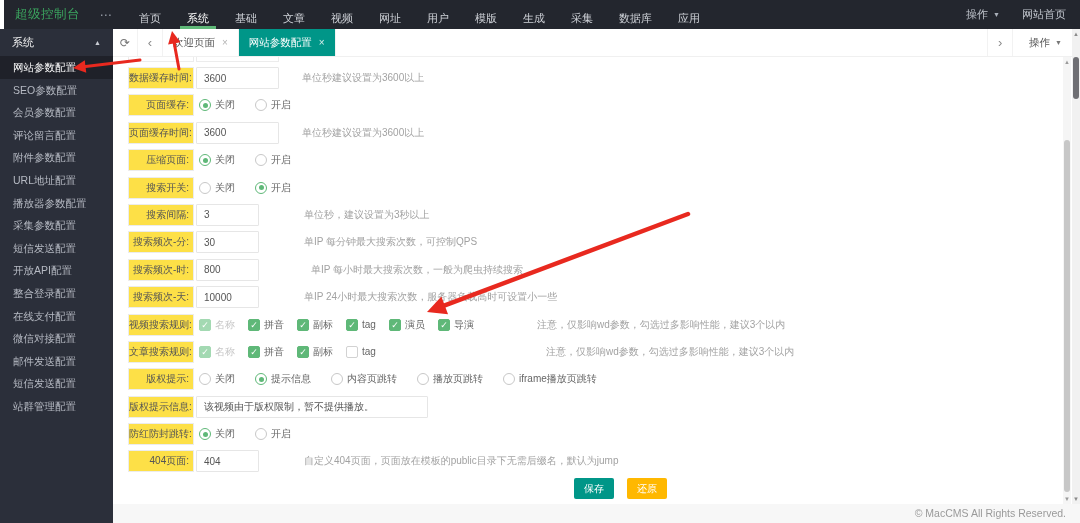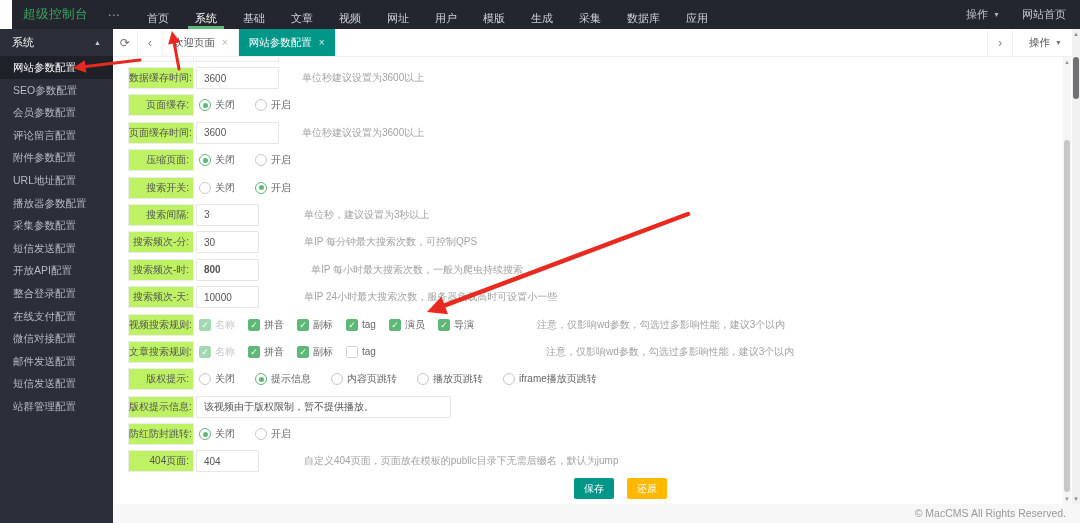--- a/index.html
+++ b/index.html
@@ -1,21 +1,21 @@
 <!DOCTYPE html>
 <html><head>
 <meta charset="utf-8">
 <style>
   * { margin:0; padding:0; box-sizing:border-box; }
   html,body { width:1080px; height:523px; }
   body { font-family:"Liberation Sans","DejaVu Sans",sans-serif; }
   .app { position:relative; width:1080px; height:523px; background:#fff; overflow:hidden; }
 
   
-  .topbar { position:absolute; top:0; left:12px; right:0; height:29px; background:#23262e; display:flex; align-items:center; }
+  .topbar { position:absolute; top:0; left:4px; right:0; height:29px; background:#23262e; display:flex; align-items:center; }
   .brand { width:88px; padding-left:11px; font-size:12.5px; color:#3ba55f; letter-spacing:.5px; white-space:nowrap; }
   .more-dots { color:#9aa0ab; font-size:12px; width:28px; text-align:center; cursor:pointer; letter-spacing:1px; }
   .topmenu { display:flex; height:29px; margin-left:6px; }
   .tm-item { position:relative; height:29px; line-height:29px; padding:4px 13px; font-size:11px; color:#cfd2d8; cursor:pointer; white-space:nowrap; }
   .tm-item.active { color:#fff; }
   .tm-underline { position:absolute; left:6px; right:6px; bottom:0; height:3px; background:#5fb878; }
   .topbar-right { margin-left:auto; display:flex; align-items:center; padding-right:14px; }
   .tr-ops { font-size:11px; color:#c3c7cf; cursor:pointer; display:flex; align-items:center; }
   .tr-ops .caret { font-size:7px; margin-left:5px; color:#aab0ba; }
   .tr-home { font-size:11px; color:#c3c7cf; cursor:pointer; margin-left:22px; white-space:nowrap; }
@@ -41,21 +41,21 @@
   .tb-ops { display:flex; align-items:center; padding:0 18px 0 16px; font-size:10.5px; color:#555; border-left:1px solid #f2f2f2; cursor:pointer; }
   .tb-ops .caret { font-size:7px; margin-left:5px; color:#777; }
 
   
   .content { position:absolute; top:57px; left:113px; right:0; bottom:19px; background:#fff; overflow:hidden; padding:0 0 0 15px; }
   .partial-row { position:relative; height:6px; overflow:hidden; }
   .partial-row .p-label { position:absolute; top:-17px; left:0; width:66px; height:22px; border:1px solid #ececec; }
   .partial-row .p-input { position:absolute; top:-17px; left:68px; width:83px; height:22px; border:1px solid #ececec; }
   .form-rows { margin-top:4px; }
   .form-row { display:flex; align-items:center; height:22px; margin-bottom:5.4px; }
-  .row-label { width:66px; height:22px; line-height:20px; border:1px solid #ececec; background:#bef264; font-size:10px; color:#555; text-align:right; padding-right:4px; white-space:nowrap; flex:none; }
+  .row-label { width:66px; height:22px; line-height:20px; border:1px solid #ececec; background:#fde047; font-size:10px; color:#555; text-align:right; padding-right:4px; white-space:nowrap; flex:none; }
   .row-input { height:22px; border:1px solid #e6e6e6; border-radius:1px; margin-left:2px; padding:0 7px; font-size:10px; color:#555; font-family:inherit; outline:none; flex:none; }
   .row-hint { font-size:10px; color:#a2a2a2; white-space:nowrap; }
   .opt-group { display:flex; align-items:center; margin-left:5px; }
   .opt-item { display:flex; align-items:center; margin-right:20px; cursor:pointer; }
   .opt-label { font-size:10px; color:#666; margin-left:4px; white-space:nowrap; }
   .opt-label.dim { color:#c6c6c6; }
   .radio { width:12px; height:12px; border:1px solid #c8c8c8; border-radius:50%; background:#fff; display:flex; align-items:center; justify-content:center; flex:none; }
   .radio.on { border-color:#5fb878; }
   .radio .dot { width:5px; height:5px; border-radius:50%; background:transparent; }
   .radio.on .dot { background:#5fb878; }
@@ -235,21 +235,21 @@
           <input class="row-input" value="3" style="width: 63px;">
           <span class="row-hint" style="margin-left: 45px;">单位秒，建议设置为3秒以上</span>
         </div>
         <div class="form-row">
           <div class="row-label">搜索频次-分:</div>
           <input class="row-input" value="30" style="width: 63px;">
           <span class="row-hint" style="margin-left: 45px;">单IP 每分钟最大搜索次数，可控制QPS</span>
         </div>
         <div class="form-row">
           <div class="row-label">搜索频次-时:</div>
-          <input class="row-input" value="800" style="width: 63px; font-weight: bold;">
+          <input class="row-input" value="800" style="width: 63px;">
           <span class="row-hint" style="margin-left: 52px;">单IP 每小时最大搜索次数，一般为爬虫持续搜索</span>
         </div>
         <div class="form-row">
           <div class="row-label">搜索频次-天:</div>
           <input class="row-input" value="10000" style="width: 63px;">
           <span class="row-hint" style="margin-left: 45px;">单IP 24小时最大搜索次数，服务器负载高时可设置小一些</span>
         </div>
         <div class="form-row">
           <div class="row-label">视频搜索规则:</div>
           <div class="opt-group">
@@ -332,21 +332,21 @@
             <label class="opt-item">
               <span class="radio">
                 <i class="dot"></i>
               </span>
               <span class="opt-label">iframe播放页跳转</span>
             </label>
           </div>
         </div>
         <div class="form-row">
           <div class="row-label">版权提示信息:</div>
-          <input class="row-input" value="该视频由于版权限制，暂不提供播放。" style="width: 255px;">
+          <input class="row-input" value="该视频由于版权限制，暂不提供播放。" style="width: 232px;">
         </div>
         <div class="form-row">
           <div class="row-label">防红防封跳转:</div>
           <div class="opt-group">
             <label class="opt-item">
               <span class="radio on">
                 <i class="dot"></i>
               </span>
               <span class="opt-label">关闭</span>
             </label>

